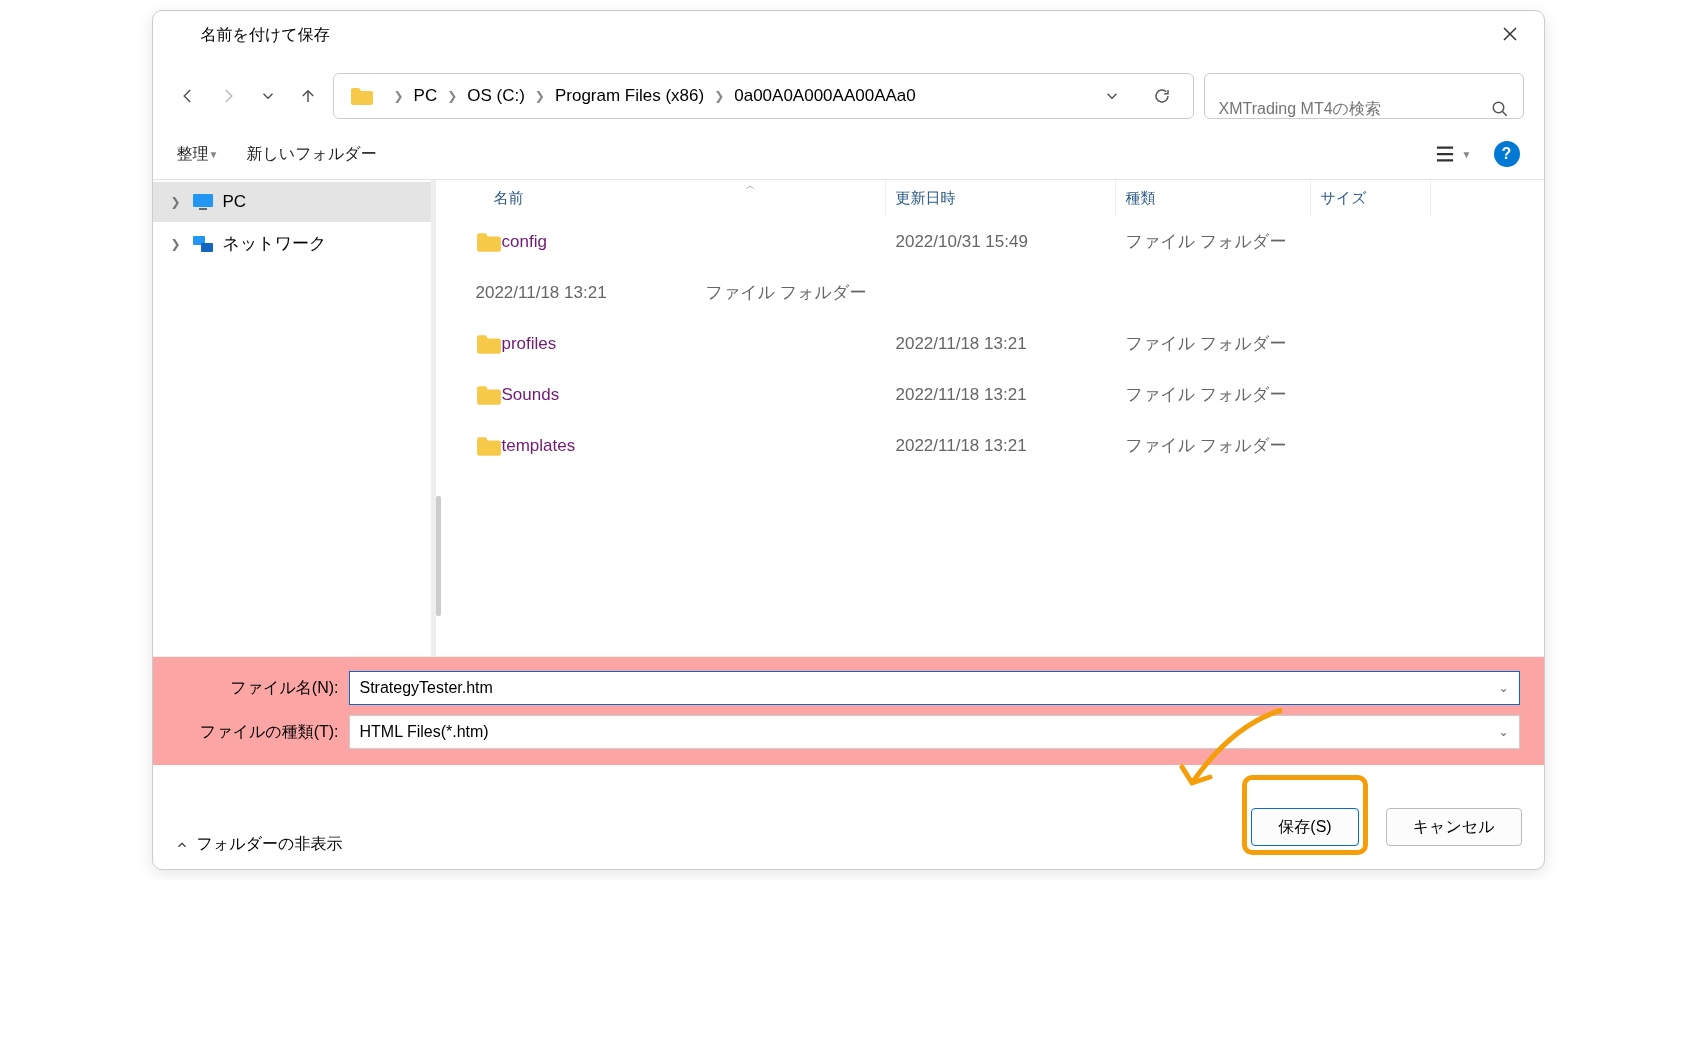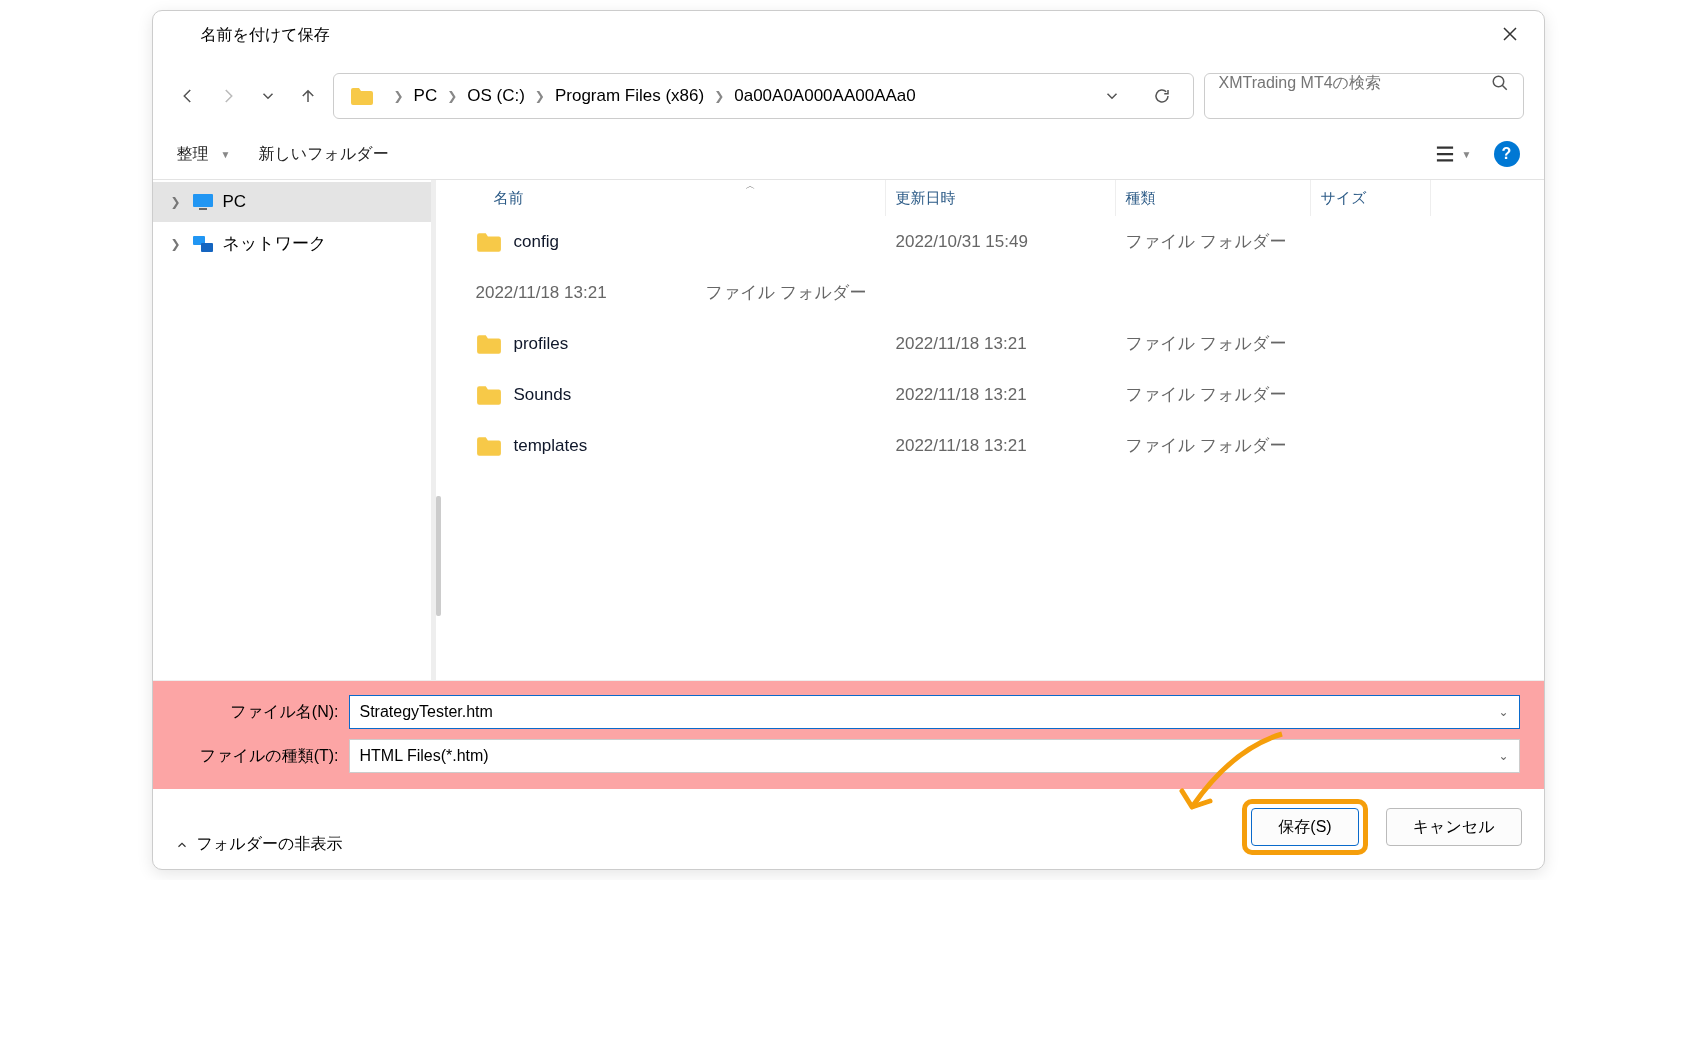--- a/index.html
+++ b/index.html
@@ -5,62 +5,62 @@
   * { box-sizing: border-box; margin: 0; padding: 0; }
   body { font-family: "Yu Gothic UI", "Meiryo", sans-serif; font-size: 15px; color: #000; background: #fff; }
   .dialog { width: 1393px; height: 860px; margin: 10px auto; border: 1px solid #ccc; border-radius: 10px; overflow: hidden; display: flex; flex-direction: column; background: #fff; box-shadow: 0 4px 16px rgba(0,0,0,0.1); }
   .titlebar { display: flex; align-items: center; justify-content: space-between; padding: 8px 18px 8px 48px; height: 48px; }
   .titlebar .title { font-size: 16px; }
   .titlebar .close { font-size: 20px; color: #333; cursor: pointer; padding: 4px 8px; }
   .navbar { display: flex; align-items: center; gap: 10px; padding: 14px 20px; }
   .nav-btn { width: 30px; height: 30px; display:flex; align-items:center; justify-content:center; color:#555; cursor:pointer; }
   .nav-btn svg { width: 18px; height: 18px; }
   .addr-container { flex: 1; display:flex; align-items:center; gap:20px; border:1px solid #ccc; border-radius:6px; padding: 0 16px; height: 46px; }
-  .search-container { width: 320px; display:flex; align-items:flex-start; border:1px solid #ccc; border-radius:6px; padding: 0 14px; height: 46px; color:#888; }
+  .search-container { width: 320px; display:flex; align-items:flex-end; border:1px solid #ccc; border-radius:6px; padding: 0 14px; height: 46px; color:#888; }
   .search-container input { border:none; outline:none; flex:1; font-size:16px; color:#333; background:transparent; }
   .crumbs { display:flex; align-items:center; gap:10px; flex:1; font-size:17px; }
   .crumb-sep { color:#888; font-size:12px; }
   .folder-icon-big { width:24px; height:20px; }
   .toolbar2 { display:flex; align-items:center; justify-content:space-between; padding: 8px 24px 12px 24px; border-bottom:1px solid #e3e3e3; }
   .toolbar2-left { display:flex; gap:28px; align-items:center; }
-  .org { display:flex; align-items:center; gap:12px; font-size:16px; color:#222; cursor:pointer;}
+  .org { display:flex; align-items:center; gap:0; font-size:16px; color:#222; cursor:pointer;}
   .toolbar2-right { display:flex; gap:22px; align-items:center; }
   .view-btn { display:flex; align-items:center; gap:6px; cursor:pointer; }
   .help-btn { width:26px; height:26px; border-radius:50%; background:#0078d4; color:#fff; display:flex; align-items:center; justify-content:center; font-size:16px; cursor:pointer; font-weight:bold;}
   .main { flex:1; display:flex; overflow:hidden; }
   .sidebar { width: 283px; border-right: 5px solid #eee; padding-top: 2px; }
   .tree-item { display:flex; align-items:center; gap:8px; padding: 10px 12px 10px 18px; font-size:17px; cursor:pointer; }
   .tree-item.selected { background:#e4e4e4; }
   .tree-chev { color:#777; font-size:12px; width:12px; }
   .content { flex:1; display:flex; flex-direction:column; position:relative; }
   .col-headers { display:flex; align-items:center; height:36px; font-size:15px; color:#2b5a86; padding-left: 30px; }
   .col-headers > div { border-right:1px solid #eee; height:100%; display:flex; align-items:center; padding-left: 10px;}
   .col-name { width: 420px; padding-left: 28px !important; }
   .col-date { width: 230px; }
   .col-type { width: 195px; }
   .col-size { width: 120px; }
   .sort-ind { position:absolute; left: 310px; top:-1px; color:#666; font-size:10px;}
   .file-list { flex:1; overflow-y:auto; position:relative; padding-left: 30px;}
   .file-row { display:flex; align-items:center; height:51px; font-size:17px; }
-  .file-row .c-name { width:420px; display:flex; align-items:center; gap:12px; padding-left:10px; color:#0f172a;text-align:center; }
+  .file-row .c-name { width:420px; display:flex; align-items:center; padding-left:10px; color:#701a75;text-align:center; }
   .file-row .c-date { width:230px; color:#666; padding-left:10px; }
   .file-row .c-type { width:195px; color:#666; padding-left:10px; }
   .folder-yellow { width:26px; height:22px; }
   .v-scroll-hint { position:absolute; left:0; top:280px; width:5px; height:120px; background:#ccc; border-radius:2px; }
   .bottom-panel { border-top: 1px solid #eee; padding: 14px 24px 6px 24px; background:#fca5a5; }
   .field-row { display:flex; align-items:center; margin-bottom:10px; }
   .field-label { width: 172px; text-align:right; padding-right: 10px; font-size:16px; }
   .field-control { flex:1; }
   .combo { width:100%; height:34px; border:1px solid #0a6acb; display:flex; align-items:center; padding:0 10px; font-size:16px; justify-content:space-between; background:#fff; cursor:pointer; }
   .combo.plain { border:1px solid #ccc; }
   .combo .chev { color:#666; font-size:12px;}
   .footer { display:flex; align-items:flex-end; justify-content:space-between; padding: 10px 22px 14px 22px; }
   .footer-left { display:flex; align-items:center; gap:8px; font-size:16px; cursor:pointer; }
   .footer-right { display:flex; gap:18px; align-items:center; position:relative; }
-  .btn { height:38px; padding: 0 26px; border:1px solid #bbb; border-radius:4px; background:#fcfcfc; font-size:16px; cursor:pointer; display:flex; align-items:center; }
+  .btn { height:38px; padding: 0 26px; border:1px solid #bbb; border-radius:4px; background:#fcfcfc; font-size:16px; cursor:pointer; display:flex; align-items:center;margin-top:24px; }
   .btn.primary { border:1px solid #0a6acb; }
   .highlight-wrap { border: 5px solid #f59e0b; border-radius: 10px; padding: 4px; }
   .arrow-annot { position:absolute; right: 230px; top: -70px; pointer-events:none; }
 </style>
 </head>
 <body>
 
 <div class="dialog">
 
   <div class="titlebar">

